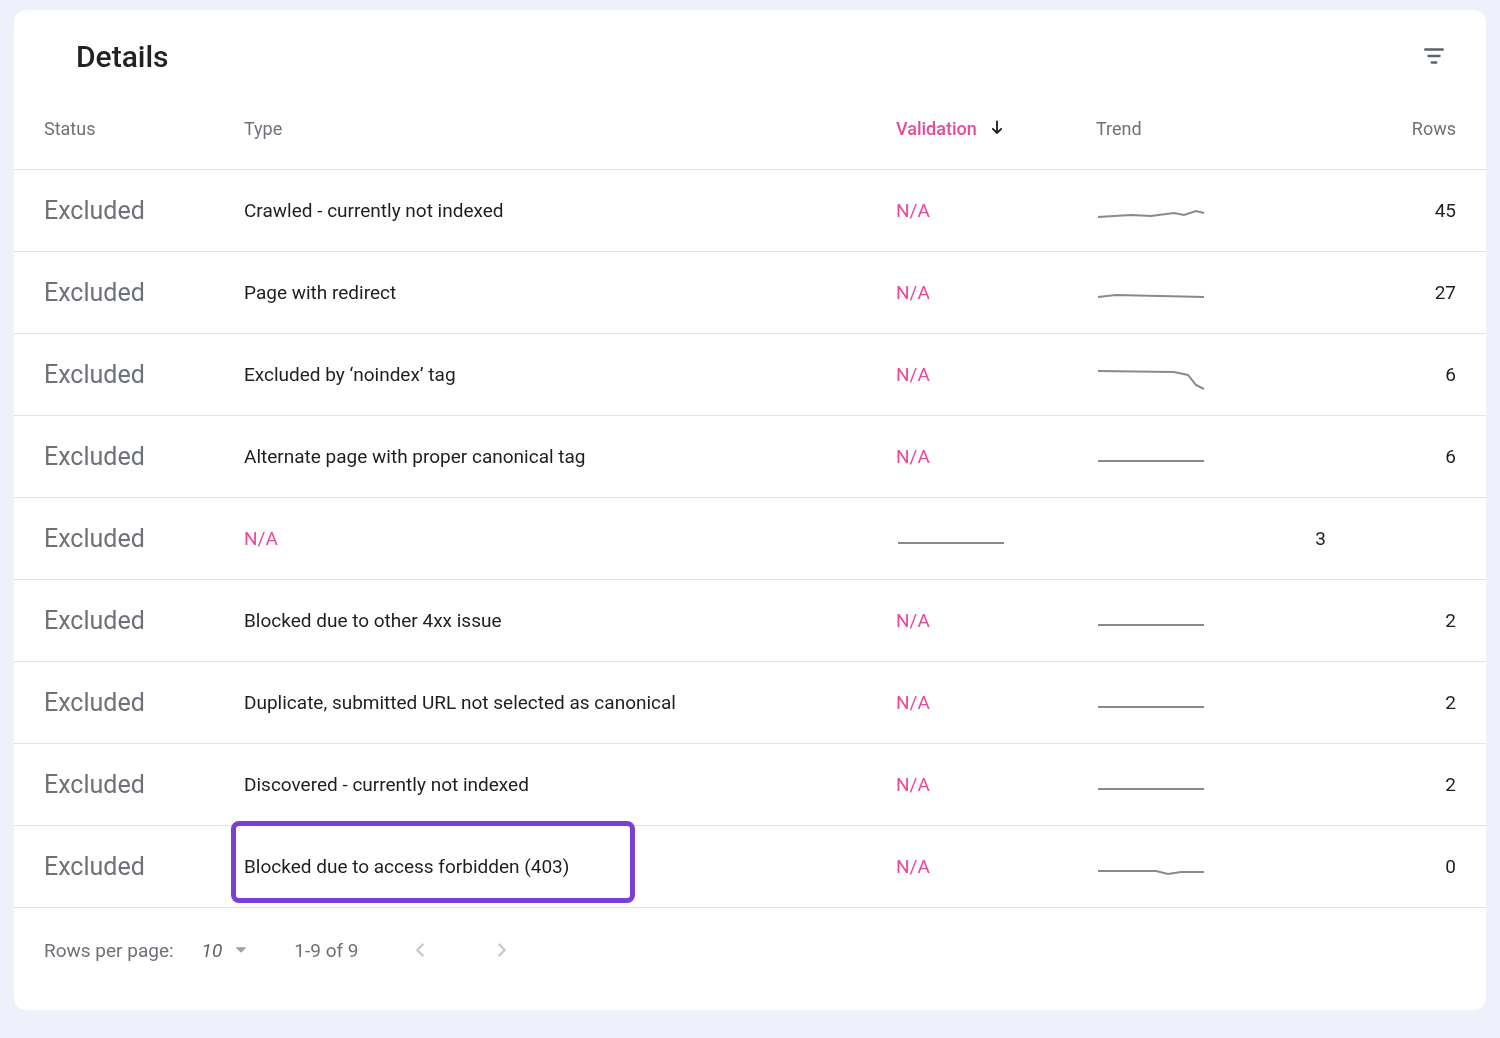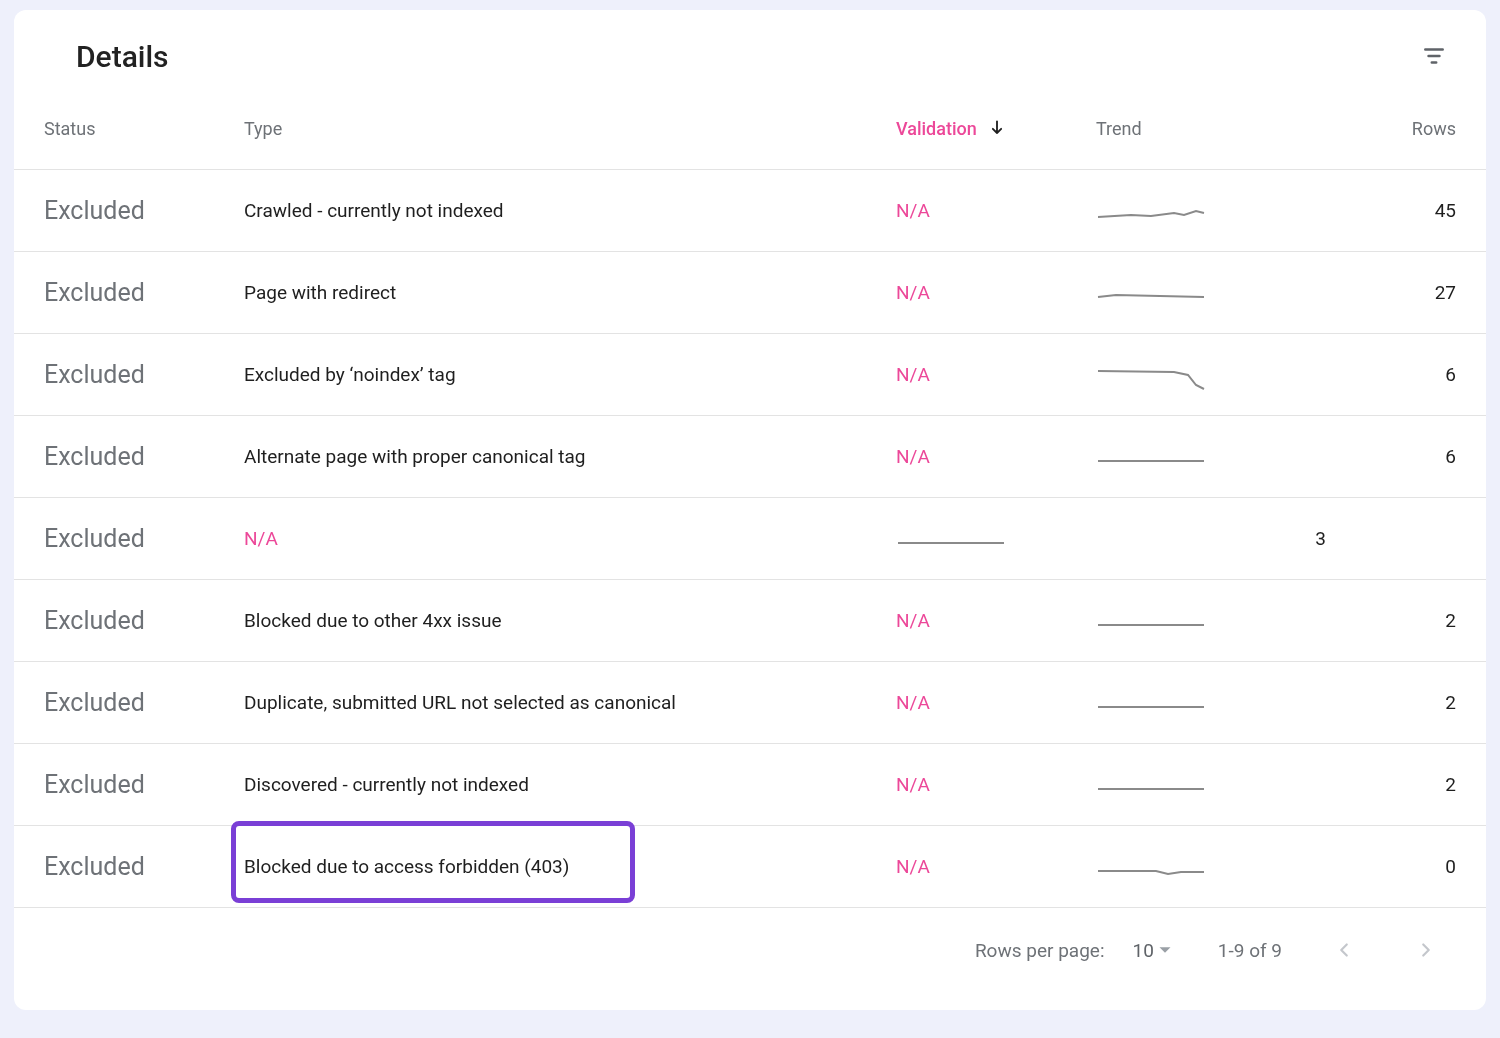--- a/index.html
+++ b/index.html
@@ -85,30 +85,29 @@
     pointer-events: none;
     left: 217px;
     top: 811px;
     width: 404px;
     height: 82px;
   }
 
   .footer {
     display: flex;
     align-items: center;
-    justify-content: flex-end;
     gap: 42px;
     padding: 22px 40px 8px 30px;
     color: #6e7277;
     font-size: 19px;
   }
   .rows-per-page { display: flex; align-items: center; gap: 28px; }
   .rpp-select {
-    display: flex; align-items: center; 
-    color: #5f6368; cursor: pointer;
+    display: flex; align-items: center; gap: 8px;
+    color: #5f6368; cursor: pointer; font-style: italic;
   }
   .rpp-select svg { width: 22px; height: 22px; fill: #9aa0a6; }
   .pager-btn {
     width: 40px; height: 40px;
     display: flex; align-items: center; justify-content: center;
     border-radius: 50%;
     color: #9aa0a6;
     cursor: pointer;
   }
   .pager-btn svg { width: 22px; height: 22px; }

